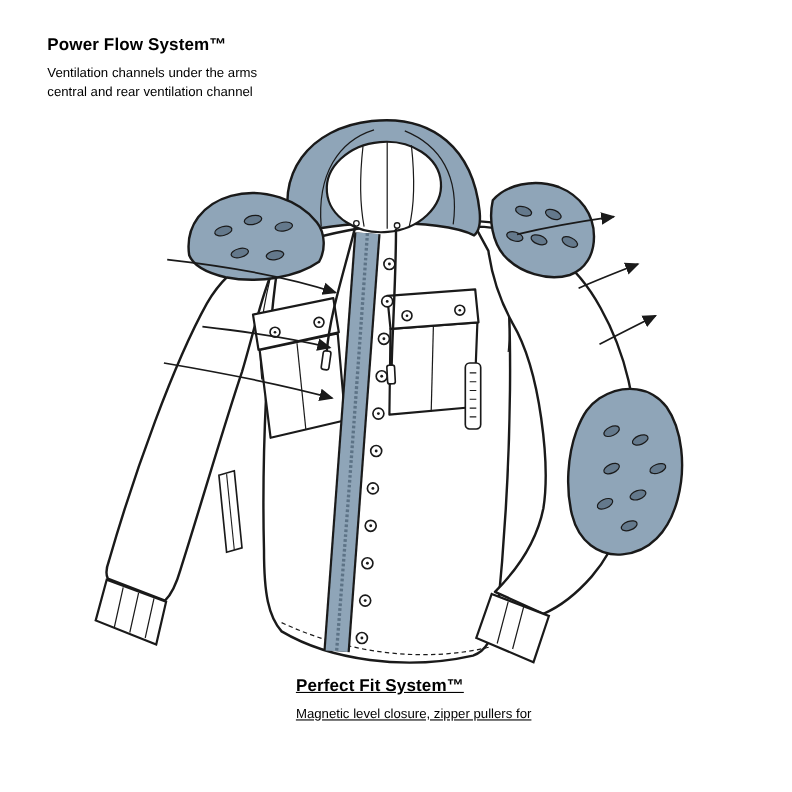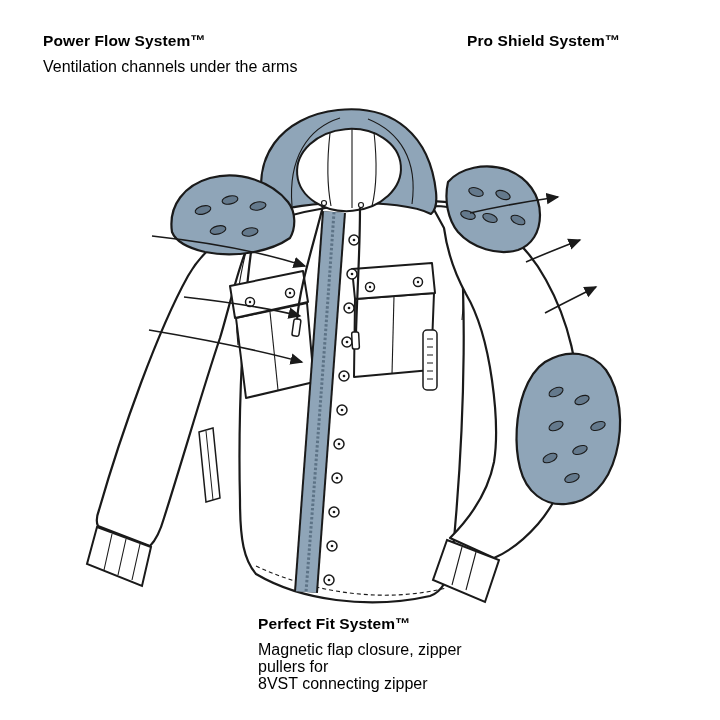--- a/index.html
+++ b/index.html
@@ -2,21 +2,21 @@
 <html><head>
 <meta charset="utf-8">
 <style>
   html,body{margin:0;padding:0;background:#ffffff;}
   .canvas{
     position:relative;width:720px;height:720px;background:#ffffff;overflow:hidden;
     font-family:"Liberation Sans", sans-serif;color:#000;
   }
   .annotation{position:absolute;}
   .annotation .title{font-size:15.5px;font-weight:700;letter-spacing:.1px;margin:0 0 8px 0;}
-  .annotation .line{font-size:16px;line-height:17px;font-weight:400;}
+  .annotation .line{font-size:12px;line-height:17px;font-weight:400;}
   svg{position:absolute;left:0;top:0;}
 </style>
 </head>
 <body>
 
 <div class="canvas">
 
   <svg width="720" height="720" viewBox="0 0 720 720" aria-hidden="true">
     <defs>
       <marker id="arrow" viewBox="0 0 10 10" refX="8" refY="5" markerWidth="9" markerHeight="9" orient="auto-start-reverse">
@@ -166,25 +166,24 @@
     <g fill="none" stroke="#1a1a1a" stroke-width="1.6">
       <path d="M 470,213 C 500,206 530,201 558,197" marker-end="url(#arrow)"></path>
       <path d="M 526,262 C 544,254 562,247 580,240" marker-end="url(#arrow)"></path>
       <path d="M 545,313 C 562,304 578,296 596,287" marker-end="url(#arrow)"></path>
     </g>
   </svg>
 
   <div class="annotation" style="left:43px;top:32px;width:280px;">
     <div class="title">Power Flow System™</div>
     <div class="line">Ventilation channels under the arms</div>
+    <div class="line">central and rear ventilation channel</div>
   </div>
 
   <div class="annotation" style="left:467px;top:32px;width:245px;">
-    <div class="title">Pro Shield System™</div>
   </div>
 
-  <div class="annotation" style="left:258px;top:615px;width:245px;">
+  <div class="annotation" style="left:269px;top:615px;width:245px;text-decoration:underline;">
     <div class="title">Perfect Fit System™</div>
-    <div class="line">Magnetic flap closure, zipper pullers for</div>
-    <div class="line">8VST connecting zipper</div>
+    <div class="line">Magnetic level closure, zipper pullers for</div>
   </div>
 
 </div>
 
 </body></html>

